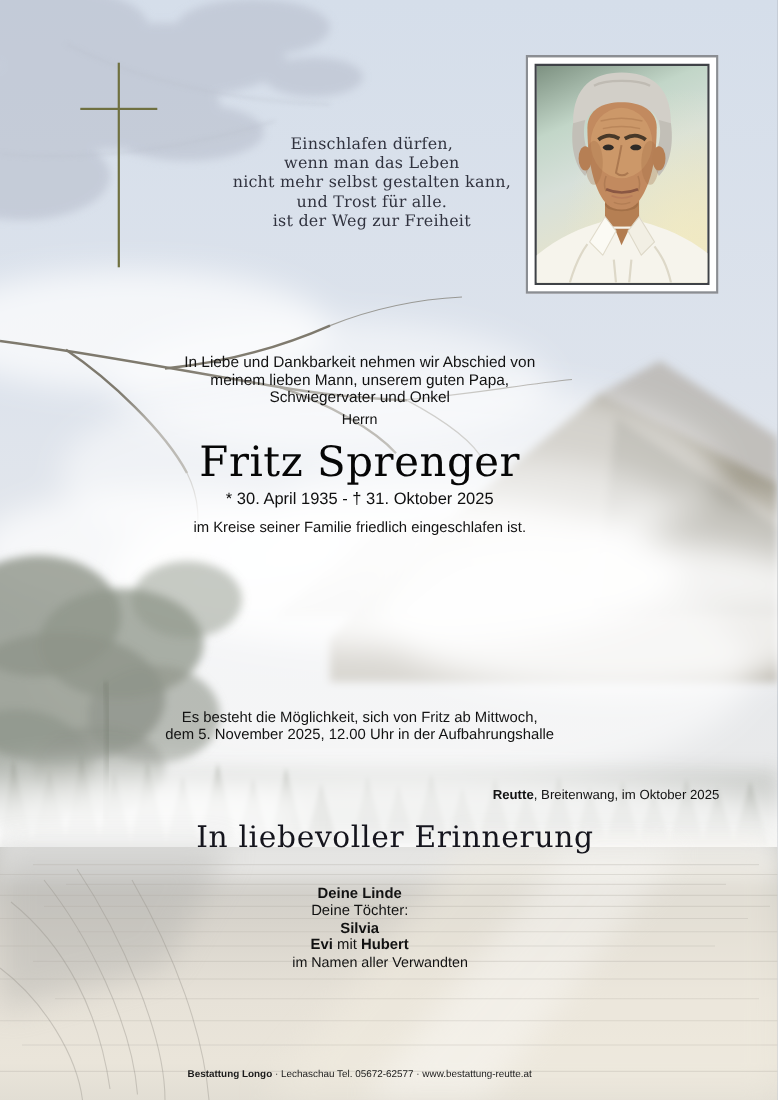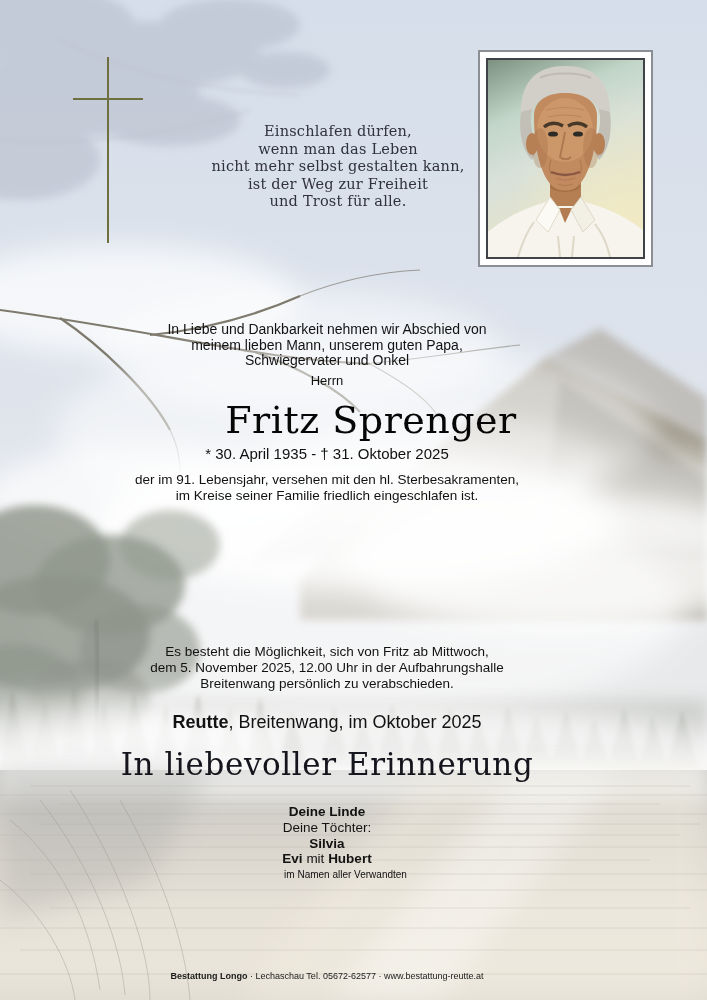--- a/index.html
+++ b/index.html
@@ -15,34 +15,34 @@
   .b{font-weight:bold;}
   .poem{
     left:0;width:676px;top:123px;text-align:center;
     font-family:"DejaVu Serif","Liberation Serif",serif;
     font-size:14.5px;line-height:17.6px;color:#30323e;letter-spacing:.2px;
   }
   .intro{top:322px;font-size:14px;line-height:15.6px;}
   .herrn{top:373px;font-size:13px;}
   .name{
     top:399px;font-family:"DejaVu Serif","Liberation Serif",serif;
-    font-size:38px;line-height:42px;font-weight:400;color:#060606;letter-spacing:.5px;padding-left:44px;
+    font-size:38px;line-height:42px;font-weight:400;color:#060606;letter-spacing:.5px;
   }
   .dates{top:446px;font-size:15px;color:#101010;}
   .passing{top:472px;}
   .para1{top:547px;}
   .para2{top:601px;}
   .para3{top:644px;}
-  .dateline{top:715px;font-size:18px;}
+  .dateline{top:715px;font-size:12px;text-align:right;}
   .remember-heading{
     top:746px;font-family:"DejaVu Serif","Liberation Serif",serif;
-    font-size:31px;color:#15151d;letter-spacing:.6px;
+    font-size:27px;color:#15151d;letter-spacing:.6px;margin-left:32px;
   }
   .mourners{top:804px;font-size:13.5px;line-height:15.8px;}
-  .mourners .small{font-size:10px;padding-left:37px;}
+  .mourners .small{font-size:13px;padding-left:37px;}
   .footer{top:971px;font-size:9px;line-height:11px;color:#1b1b1b;}
   
   .cross-v{position:absolute;left:107px;top:57px;width:2px;height:186px;background:#6f7040;z-index:2;}
   .cross-h{position:absolute;left:73px;top:98px;width:70px;height:2px;background:#6f7040;z-index:2;}
   
   .photo-frame{
     position:absolute;left:478px;top:50px;width:155px;height:197px;z-index:2;
     border:2px solid #8b8e93;outline:none;
     box-shadow:inset 0 0 0 6px #ffffff,inset 0 0 0 8px #3f4247;
     padding:8px;background:#fff;
@@ -210,22 +210,22 @@
     </g>
   </svg>
 
   <div class="cross-v"></div>
   <div class="cross-h"></div>
 
   <div class="layer poem">
     <div>Einschlafen dürfen,</div>
     <div>wenn man das Leben</div>
     <div>nicht mehr selbst gestalten kann,</div>
+    <div>und Trost für alle.</div>
     <div>ist der Weg zur Freiheit</div>
-    <div>und Trost für alle.</div>
   </div>
 
   <div class="photo-frame">
     <svg width="155" height="197" viewBox="0 0 155 197" xmlns="http://www.w3.org/2000/svg">
       <defs>
         <linearGradient id="pbg" x1="0" y1="0" x2=".35" y2="1">
           <stop offset="0" stop-color="#7d9181"></stop>
           <stop offset=".3" stop-color="#c2d6c8"></stop>
           <stop offset=".55" stop-color="#d7e0da"></stop>
           <stop offset="1" stop-color="#ece5c6"></stop>
@@ -282,30 +282,28 @@
     <div>In Liebe und Dankbarkeit nehmen wir Abschied von</div>
     <div>meinem lieben Mann, unserem guten Papa,</div>
     <div>Schwiegervater und Onkel</div>
   </div>
   <div class="layer ctr sans herrn">Herrn</div>
 
   <div class="layer ctr name">Fritz Sprenger</div>
   <div class="layer ctr sans dates">* 30. April 1935 - † 31. Oktober 2025</div>
 
   <div class="layer ctr sans passing">
-    <div>der im 91. Lebensjahr, versehen mit den hl. Sterbesakramenten,</div>
     <div>im Kreise seiner Familie friedlich eingeschlafen ist.</div>
   </div>
 
 
 
   <div class="layer ctr sans para3">
     <div>Es besteht die Möglichkeit, sich von Fritz ab Mittwoch,</div>
     <div>dem 5. November 2025, 12.00 Uhr in der Aufbahrungshalle</div>
-    <div>Breitenwang persönlich zu verabschieden.</div>
   </div>
 
   <div class="layer ctr sans dateline"><span class="b">Reutte</span><span>, Breitenwang, im Oktober 2025</span></div>
 
   <div class="layer ctr remember-heading">In liebevoller Erinnerung</div>
 
   <div class="layer ctr sans mourners">
     <div class="b">Deine Linde</div>
     <div>Deine Töchter:</div>
     <div class="b">Silvia</div>

